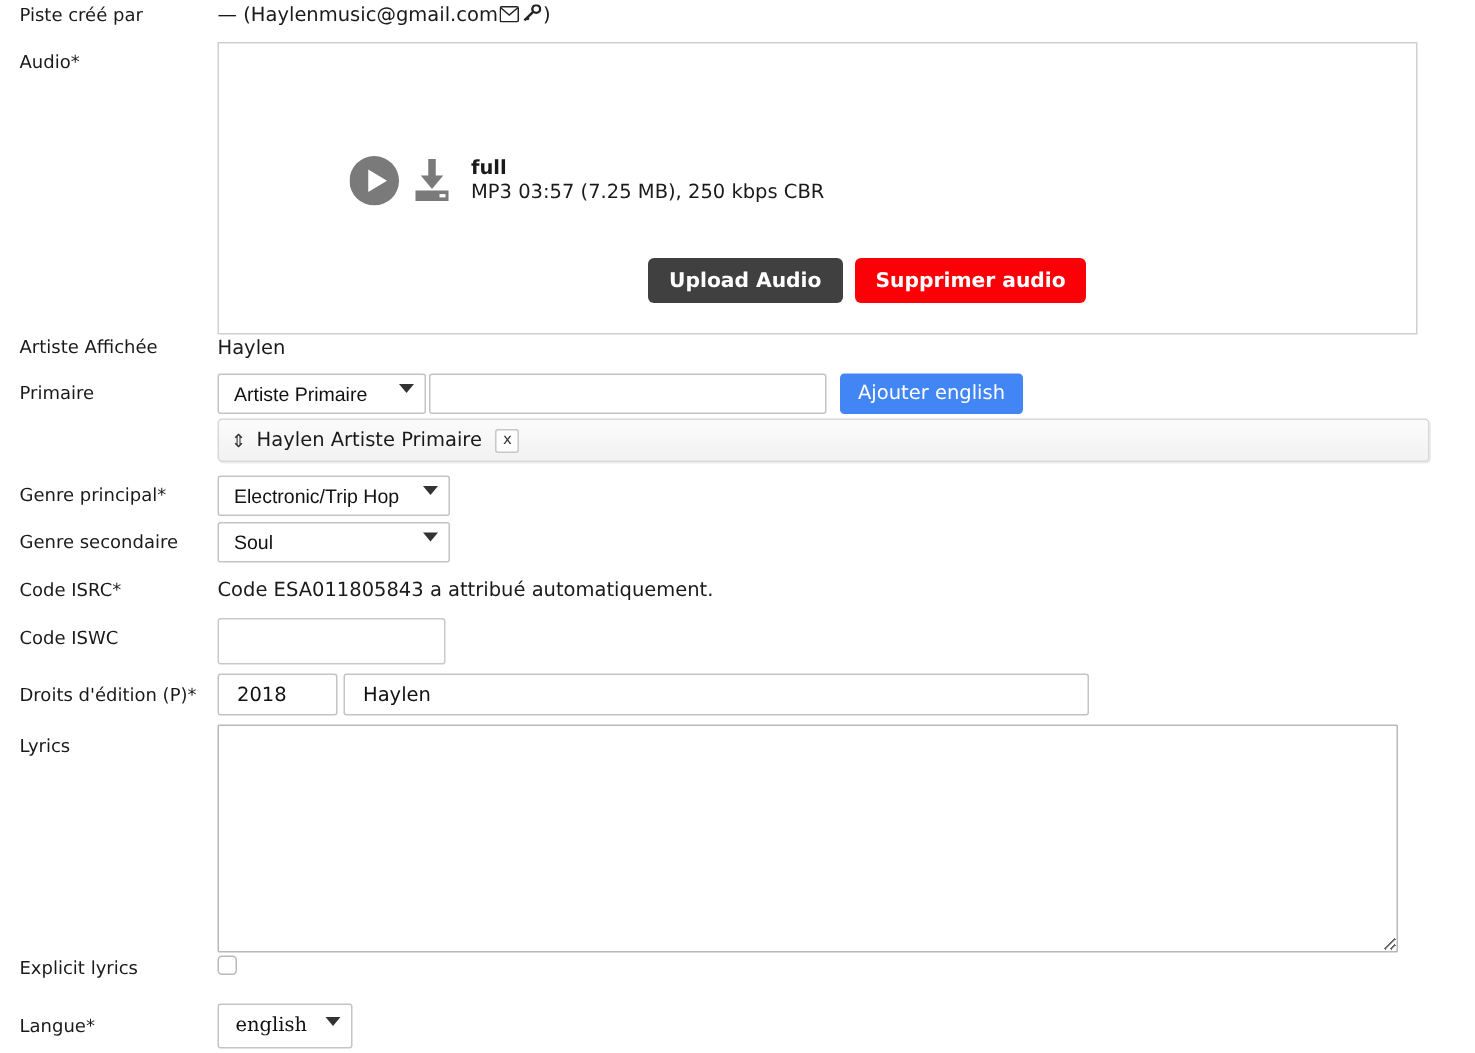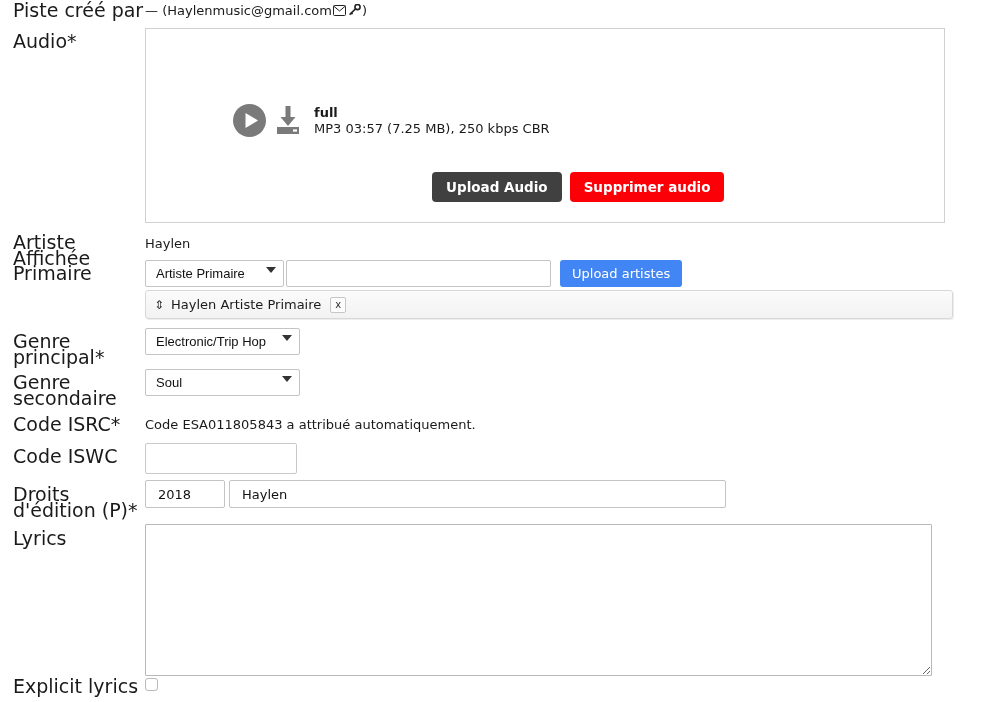--- a/index.html
+++ b/index.html
@@ -25,21 +25,21 @@
   .row {
     display: flex;
     align-items: flex-start;
     width: 983px;
   }
 
   .label {
     width: 145px;
     padding-left: 13px;
     box-sizing: border-box;
-    font-size: 19px;
+    font-size: 12px;
     color: #1a1a1a;
     line-height: 16px;
     flex: 0 0 145px;
   }
 
   .field {
     flex: 1 1 auto;
     min-width: 0;
   }
 
@@ -345,39 +345,39 @@
 
         <div class="audio-buttons">
           <button class="btn btn-primary">Upload Audio</button>
           <button class="btn btn-danger">Supprimer audio</button>
         </div>
 
       </div>
     </div>
   </div>
 
-  <div class="row row-displayartist" style="margin-top:11px">
+  <div class="row row-displayartist" style="">
     <div class="label">Artiste Affichée</div>
     <div class="field">
       <div class="value-text">Haylen</div>
     </div>
   </div>
 
   <div class="row">
     <div class="label" style="padding-top:5px">Primaire</div>
     <div class="field">
       <div class="artistes-line">
         <span class="sel-wrap">
           <select class="sel sel-artist">
             <option>Artiste Primaire</option>
           </select>
           <span class="caret"></span>
         </span>
         <input class="txt txt-artist-name" type="text" value="" style="">
-        <button class="btn btn-add" style="margin-left:9px">Upload artistes</button>
+        <button class="btn btn-add" style="margin-left:9px">Ajouter english</button>
       </div>
       <div class="artist-list">
         <span class="drag-handle">⇕</span>
         <span class="artist-chip-label">Haylen Artiste Primaire</span>
         <button class="chip-x">x</button>
       </div>
     </div>
   </div>
 
   <div class="row row-genre1" style="margin-top:9px">

